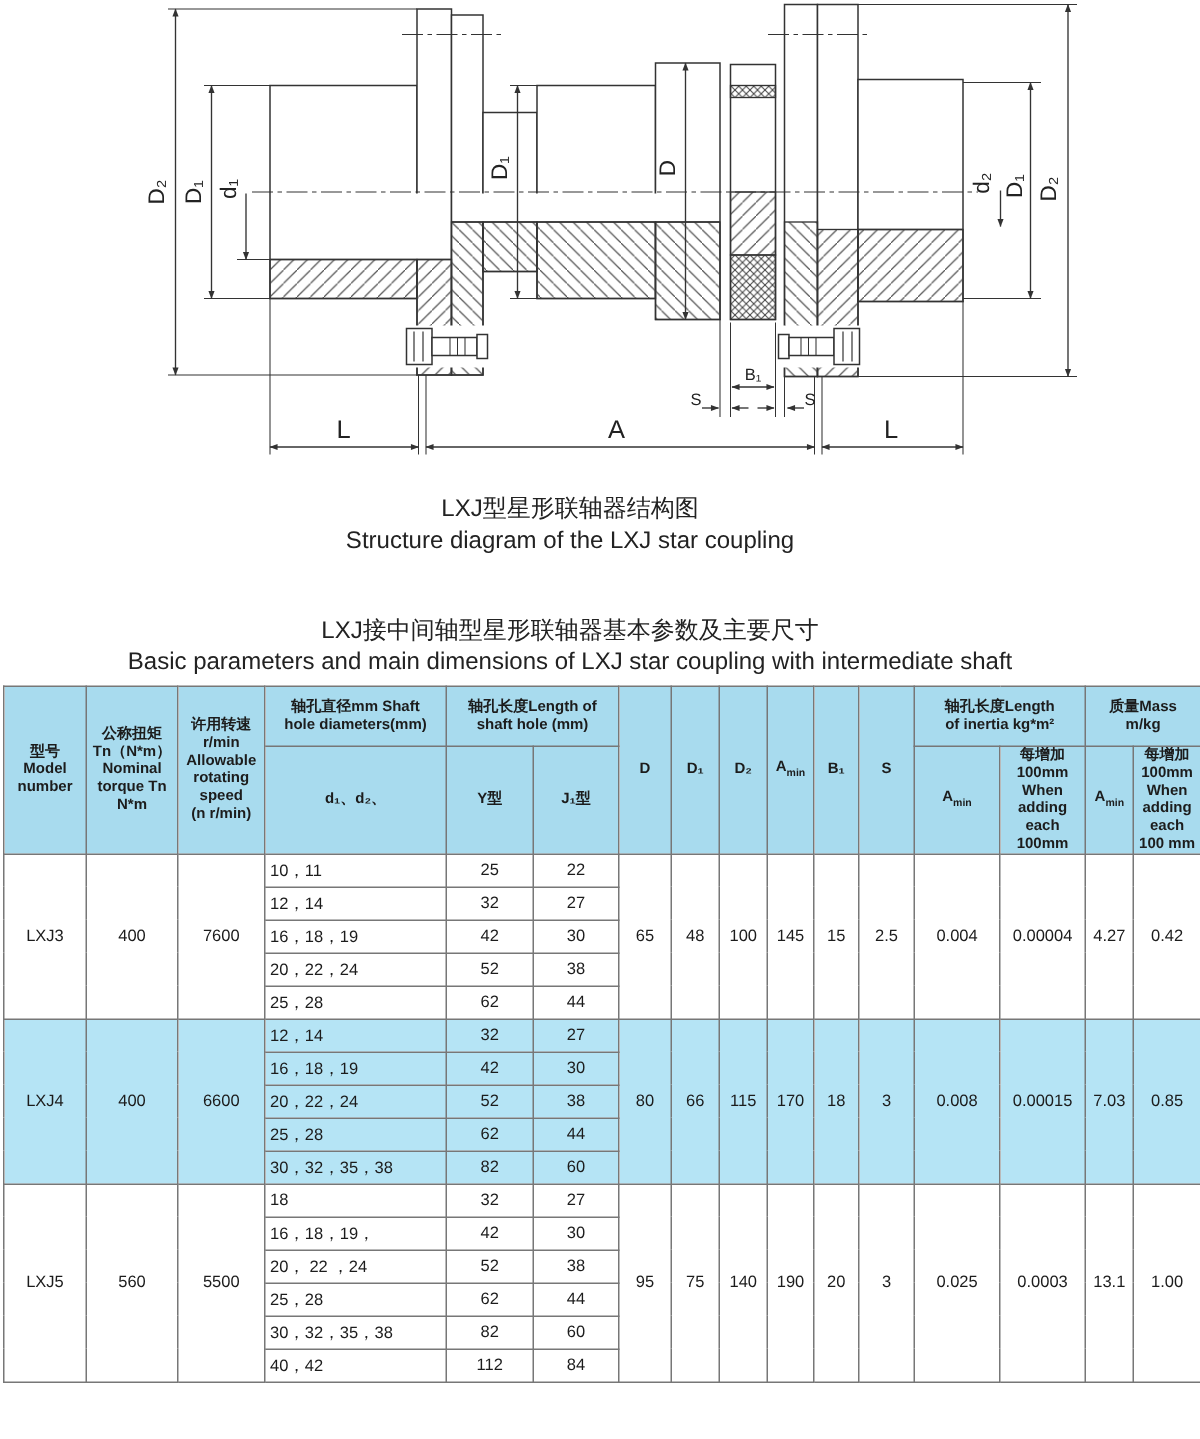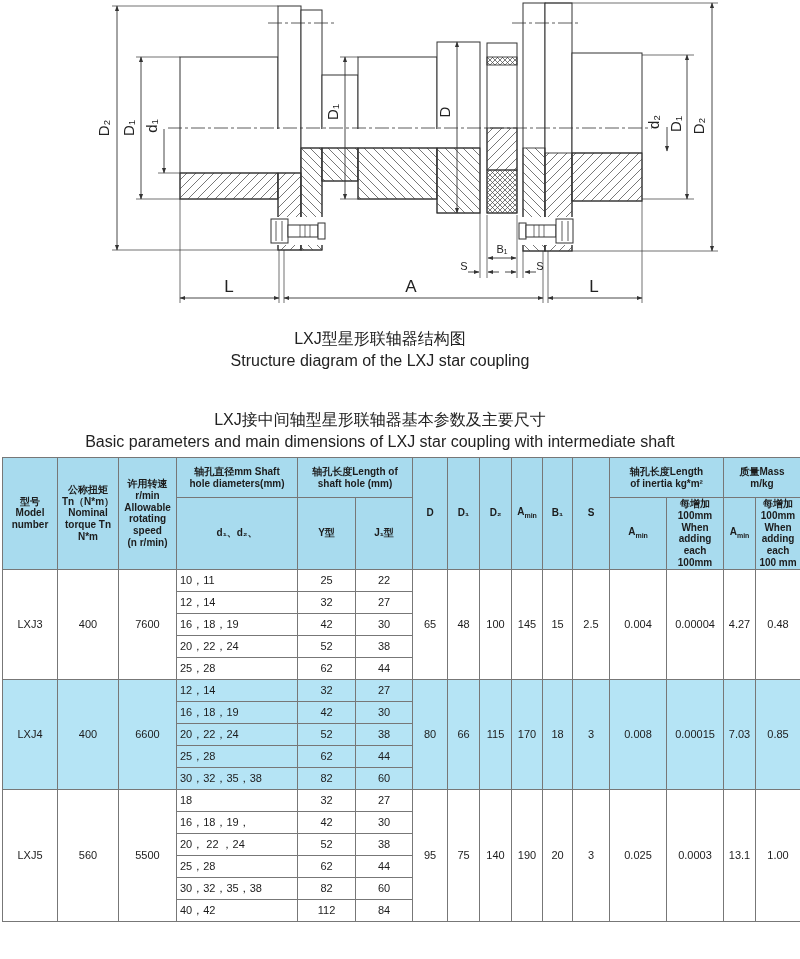--- a/index.html
+++ b/index.html
@@ -268,21 +268,21 @@
           <td>22</td>
           <td rowspan="5">65</td>
           <td rowspan="5">48</td>
           <td rowspan="5">100</td>
           <td rowspan="5">145</td>
           <td rowspan="5">15</td>
           <td rowspan="5">2.5</td>
           <td rowspan="5">0.004</td>
           <td rowspan="5">0.00004</td>
           <td rowspan="5">4.27</td>
-          <td rowspan="5">0.48</td>
+          <td rowspan="5">0.42</td>
         </tr>
         <tr>
           <td class="c-d">12，14</td>
           <td>32</td>
           <td>27</td>
         </tr>
         <tr>
           <td class="c-d">16，18，19</td>
           <td>42</td>
           <td>30</td>

